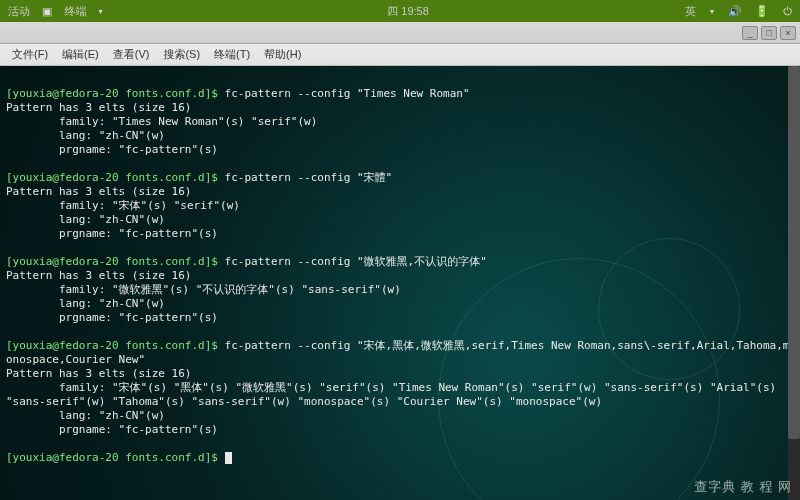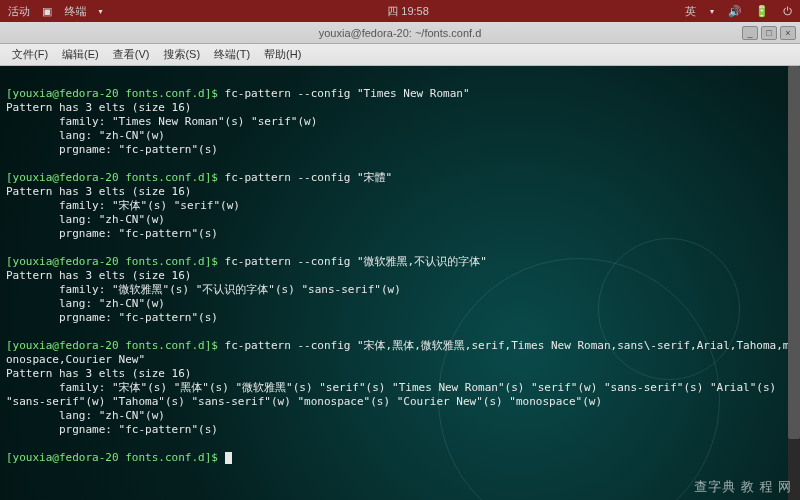--- a/index.html
+++ b/index.html
@@ -6,21 +6,21 @@
 body {
   width: 800px;
   height: 500px;
   background: #1a1a1a;
   font-family: sans-serif;
   overflow: hidden;
   position: relative;
 }
 .topbar {
   height: 22px;
-  background: #7f1d1d;
+  background: #4d7c0f;
   color: #ddd;
   display: flex;
   align-items: center;
   font-size: 11px;
   padding: 0 8px;
   justify-content: space-between;
 }
 .topbar-left { display: flex; gap: 12px; align-items: center; }
 .topbar-center { position: absolute; left: 50%; transform: translateX(-50%); margin-left: 8px; }
 .topbar-right { display: flex; gap: 14px; align-items: center; }
@@ -134,21 +134,20 @@
   <div class="topbar-right">
     <span class="topbar-item">英</span>
     <span class="tri">▾</span>
     <span>🔊</span>
     <span>🔋</span>
     <span>⏻</span>
   </div>
 </div>
 
 <div class="titlebar">
-  <span>youxia@fedora-20: ~/fonts.conf.d</span>
   <div class="titlebar-controls">
     <div class="tb-btn">_</div>
     <div class="tb-btn">□</div>
     <div class="tb-btn">×</div>
   </div>
 </div>
 
 <div class="menubar">
   <span class="menu-item">文件(F)</span>
   <span class="menu-item">编辑(E)</span>

